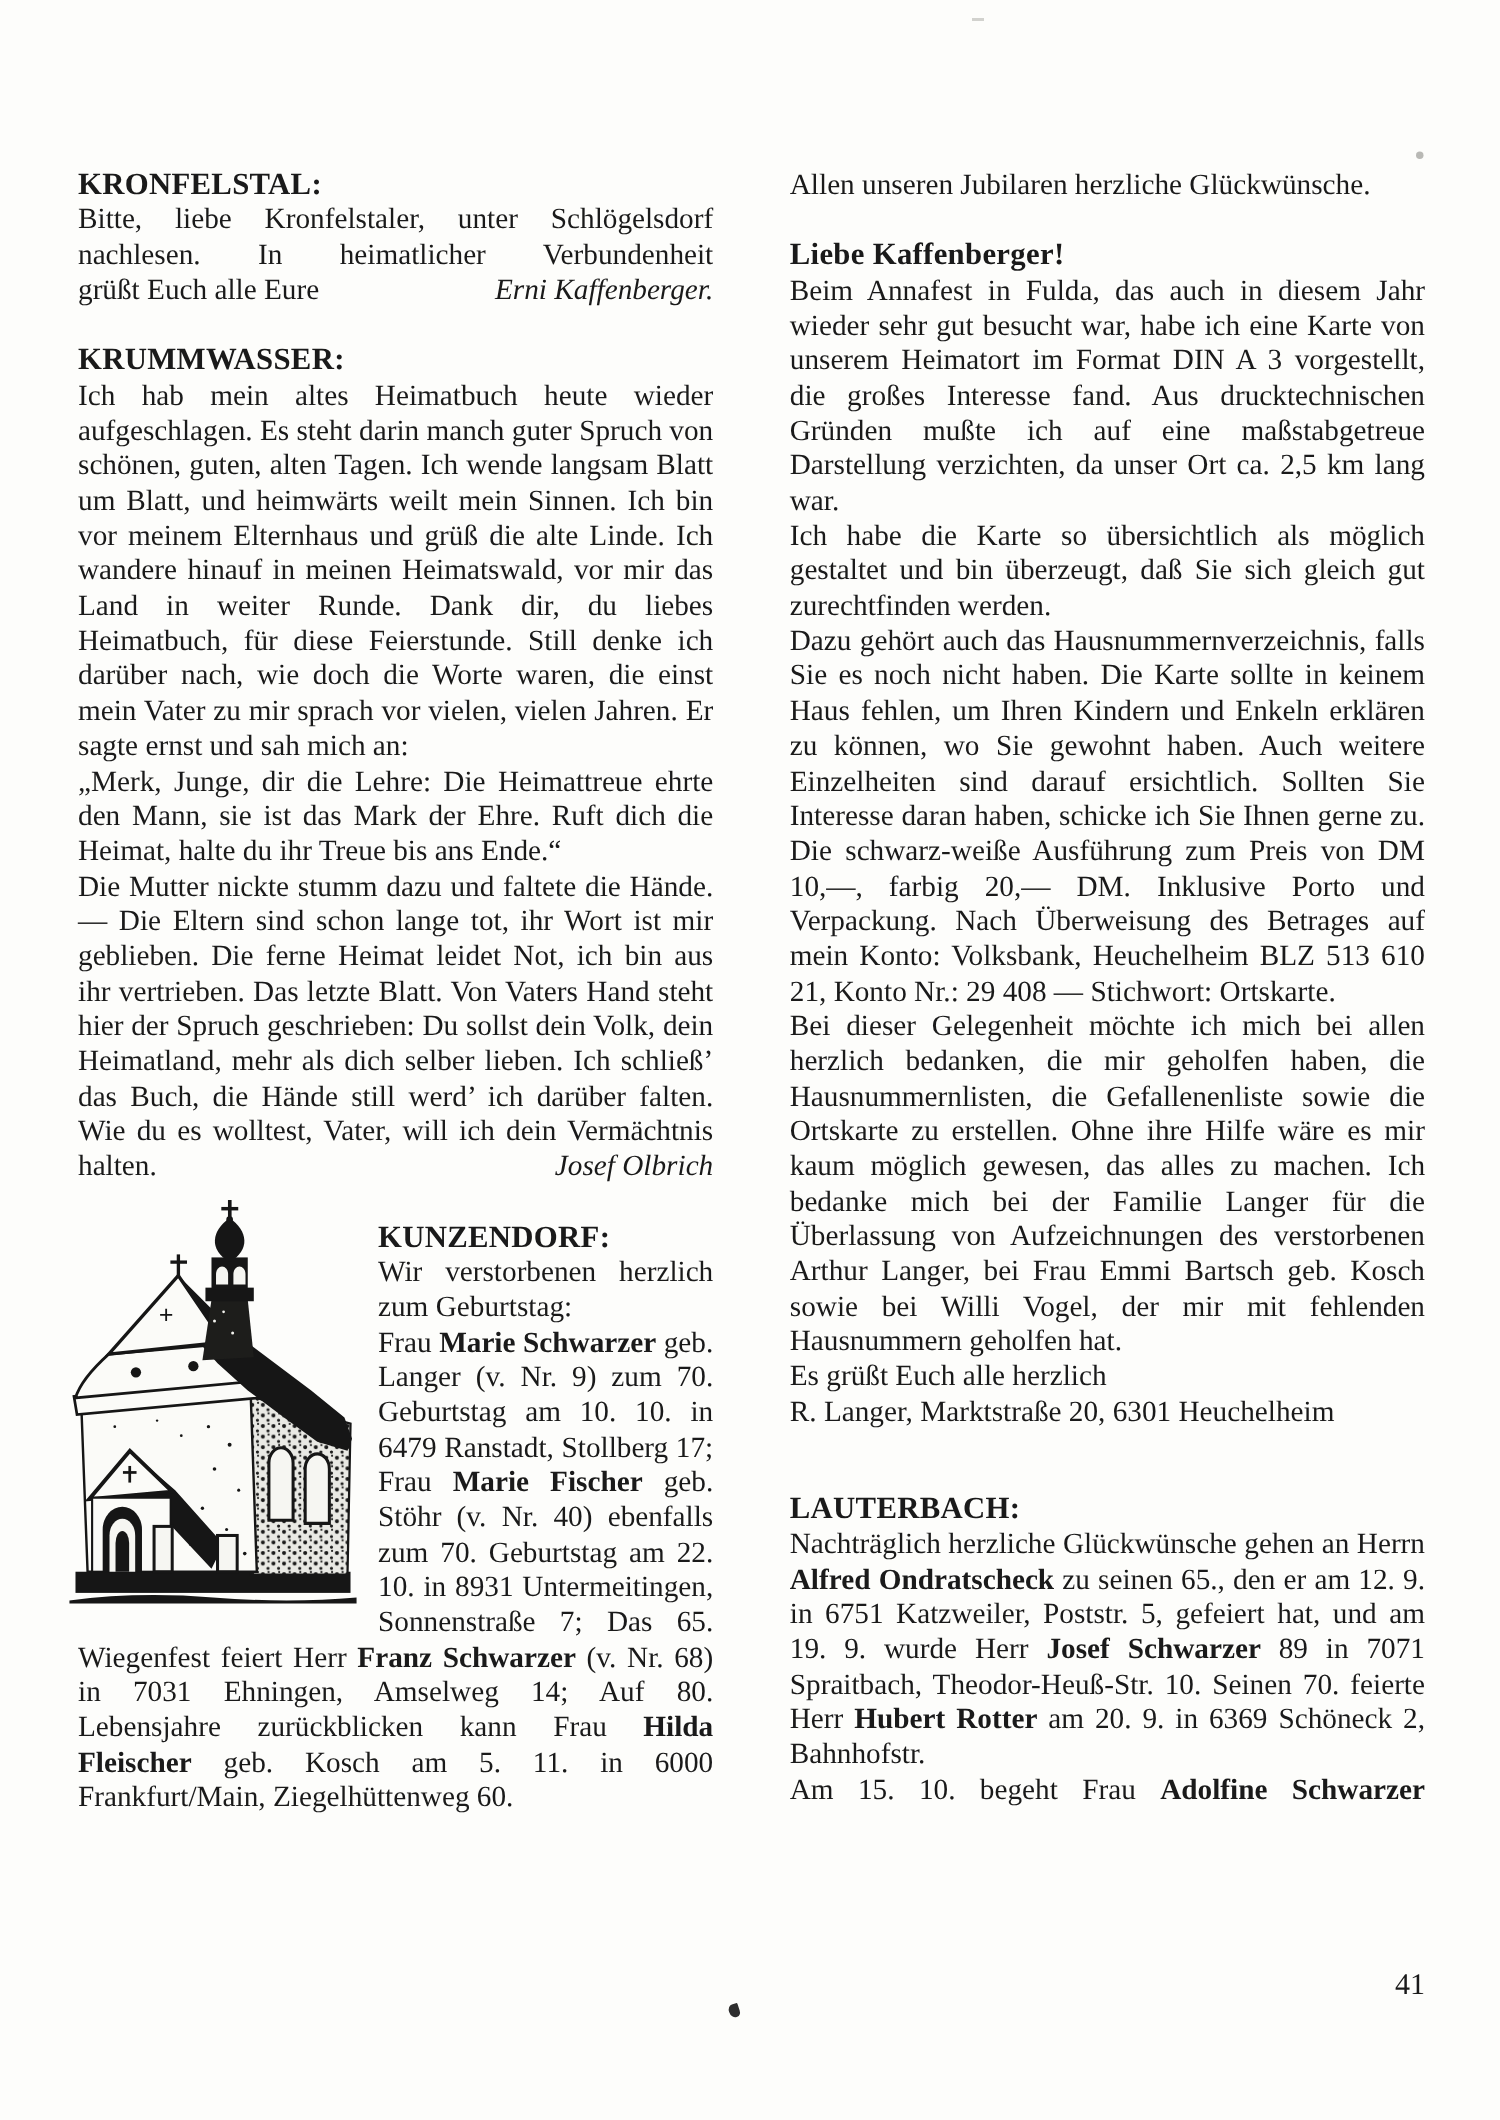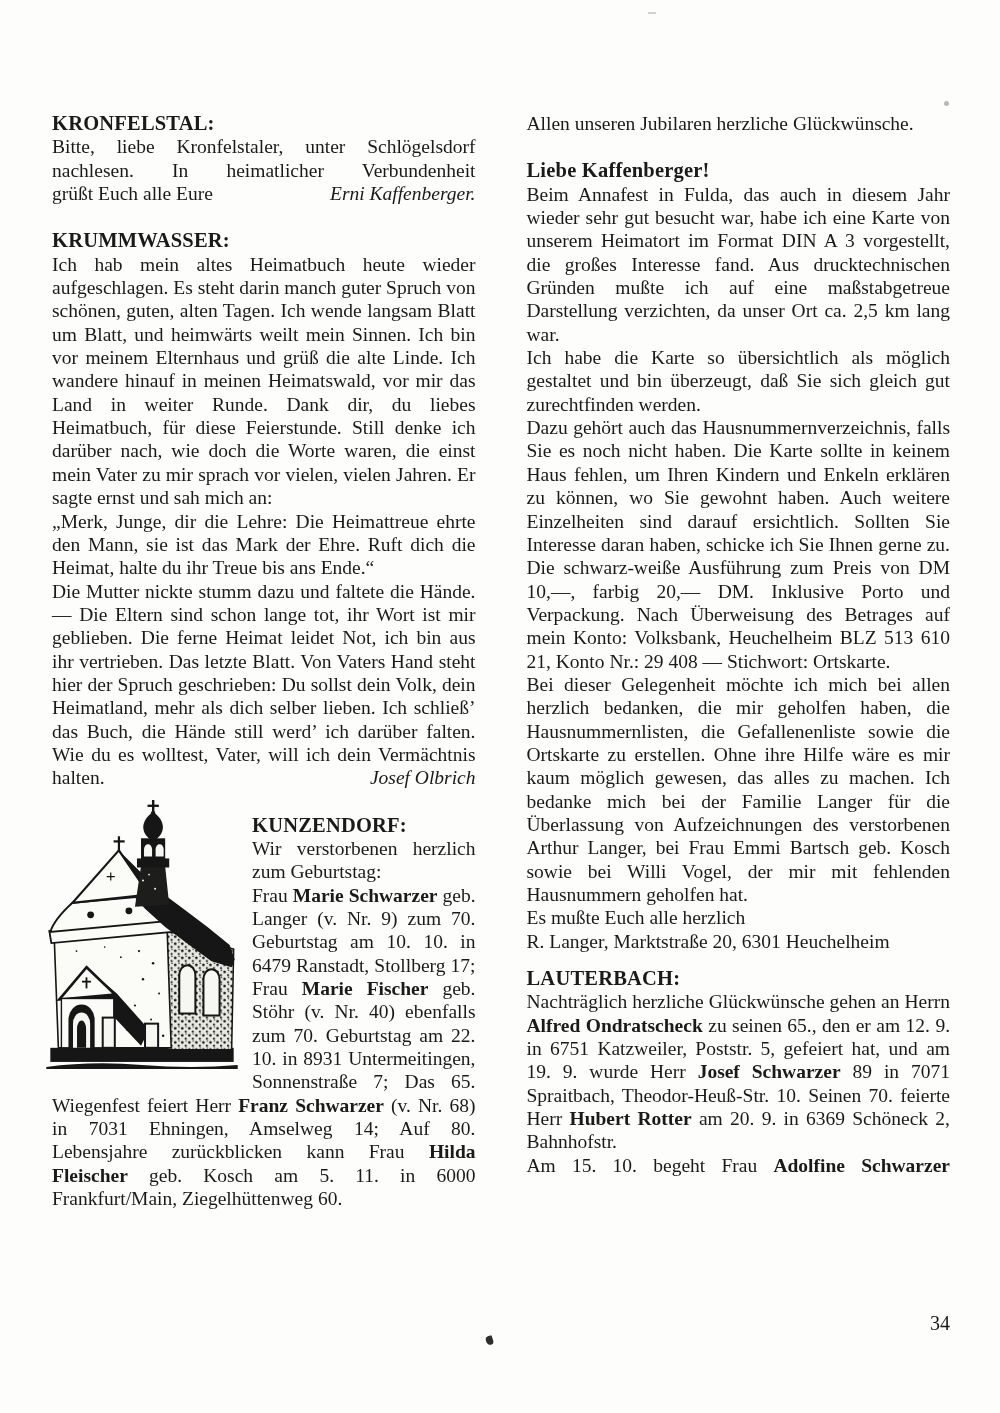--- a/index.html
+++ b/index.html
@@ -17,21 +17,21 @@
     display:flex;gap:51px;
     font-size:19.5px;line-height:23.35px;
   }
   .col{width:433px;}
   p{margin:0;}
   .just{text-align:justify;hyphens:auto;-webkit-hyphens:auto;}
   .j-all{text-align-last:justify;}
   .head{font-weight:700;font-size:20.5px;margin:0;line-height:23.35px;letter-spacing:.2px;}
   .sub{font-weight:700;}
   .sec{margin-top:24px;}
-  .sec-lg{margin-top:14px;}
+  .sec-lg{margin-top:42px;}
   .quote{}
   .sigline{display:flex;justify-content:space-between;}
   .sig{font-style:italic;}
   .sigfloat{float:right;font-style:italic;}
   .church-fig{
     float:left;width:192px;height:272px;
     margin:-14px 14px 2px -6px;
   }
   .church-fig svg{display:block;width:100%;height:100%;}
   .pagenum{
@@ -155,31 +155,31 @@
       <section>
         <p class="just">Allen unseren Jubilaren herzliche Glückwünsche.</p>
       </section>
 
       <section class="sec">
         <h3 class="head">Liebe Kaffenberger!</h3>
         <p class="just">Beim Annafest in Fulda, das auch in diesem Jahr wieder sehr gut besucht war, habe ich eine Karte von unserem Heimatort im Format DIN A 3 vorgestellt, die großes Interesse fand. Aus drucktechnischen Gründen mußte ich auf eine maßstabgetreue Darstellung verzichten, da unser Ort ca. 2,5 km lang war.</p>
         <p class="just">Ich habe die Karte so übersichtlich als möglich gestaltet und bin überzeugt, daß Sie sich gleich gut zurechtfinden werden.</p>
         <p class="just">Dazu gehört auch das Hausnummernverzeichnis, falls Sie es noch nicht haben. Die Karte sollte in keinem Haus fehlen, um Ihren Kindern und Enkeln erklären zu können, wo Sie gewohnt haben. Auch weitere Einzelheiten sind darauf ersichtlich. Sollten Sie Interesse daran haben, schicke ich Sie Ihnen gerne zu. Die schwarz-weiße Ausführung zum Preis von DM 10,—, farbig 20,— DM. Inklusive Porto und Verpackung. Nach Überweisung des Betrages auf mein Konto: Volksbank, Heuchelheim BLZ 513 610 21, Konto Nr.: 29 408 — Stichwort: Ortskarte.</p>
         <p class="just">Bei dieser Gelegenheit möchte ich mich bei allen herzlich bedanken, die mir geholfen haben, die Hausnummernlisten, die Gefallenenliste sowie die Ortskarte zu erstellen. Ohne ihre Hilfe wäre es mir kaum möglich gewesen, das alles zu machen. Ich bedanke mich bei der Familie Langer für die Überlassung von Aufzeichnungen des verstorbenen Arthur Langer, bei Frau Emmi Bartsch geb. Kosch sowie bei Willi Vogel, der mir mit fehlenden Hausnummern geholfen hat.</p>
-        <p>Es mußte Euch alle herzlich</p>
+        <p>Es grüßt Euch alle herzlich</p>
         <p>R. Langer, Marktstraße 20, 6301 Heuchelheim</p>
       </section>
 
       <section class="sec-lg">
         <h3 class="head">LAUTERBACH:</h3>
         <p class="just"><span>Nachträglich herzliche Glückwünsche gehen an Herrn </span><span style="font-weight: 700;">Alfred Ondratscheck</span><span> zu seinen 65., den er am 12. 9. in 6751 Katzweiler, Poststr. 5, gefeiert hat, und am 19. 9. wurde Herr </span><span style="font-weight: 700;">Josef Schwarzer</span><span> 89 in 7071 Spraitbach, Theodor-Heuß-Str. 10. Seinen 70. feierte Herr </span><span style="font-weight: 700;">Hubert Rotter</span><span> am 20. 9. in 6369 Schöneck 2, Bahnhofstr.</span></p>
         <p class="just j-all"><span>Am 15. 10. begeht Frau </span><span style="font-weight: 700;">Adolfine Schwarzer</span></p>
       </section>
 
     </div>
   </div>
 
-  <div class="pagenum">34</div>
+  <div class="pagenum">41</div>
 
   <div class="speck speck1"></div>
   <div class="speck speck2"></div>
   <div class="speck speck3"></div>
 </div>
 
 </body></html>

